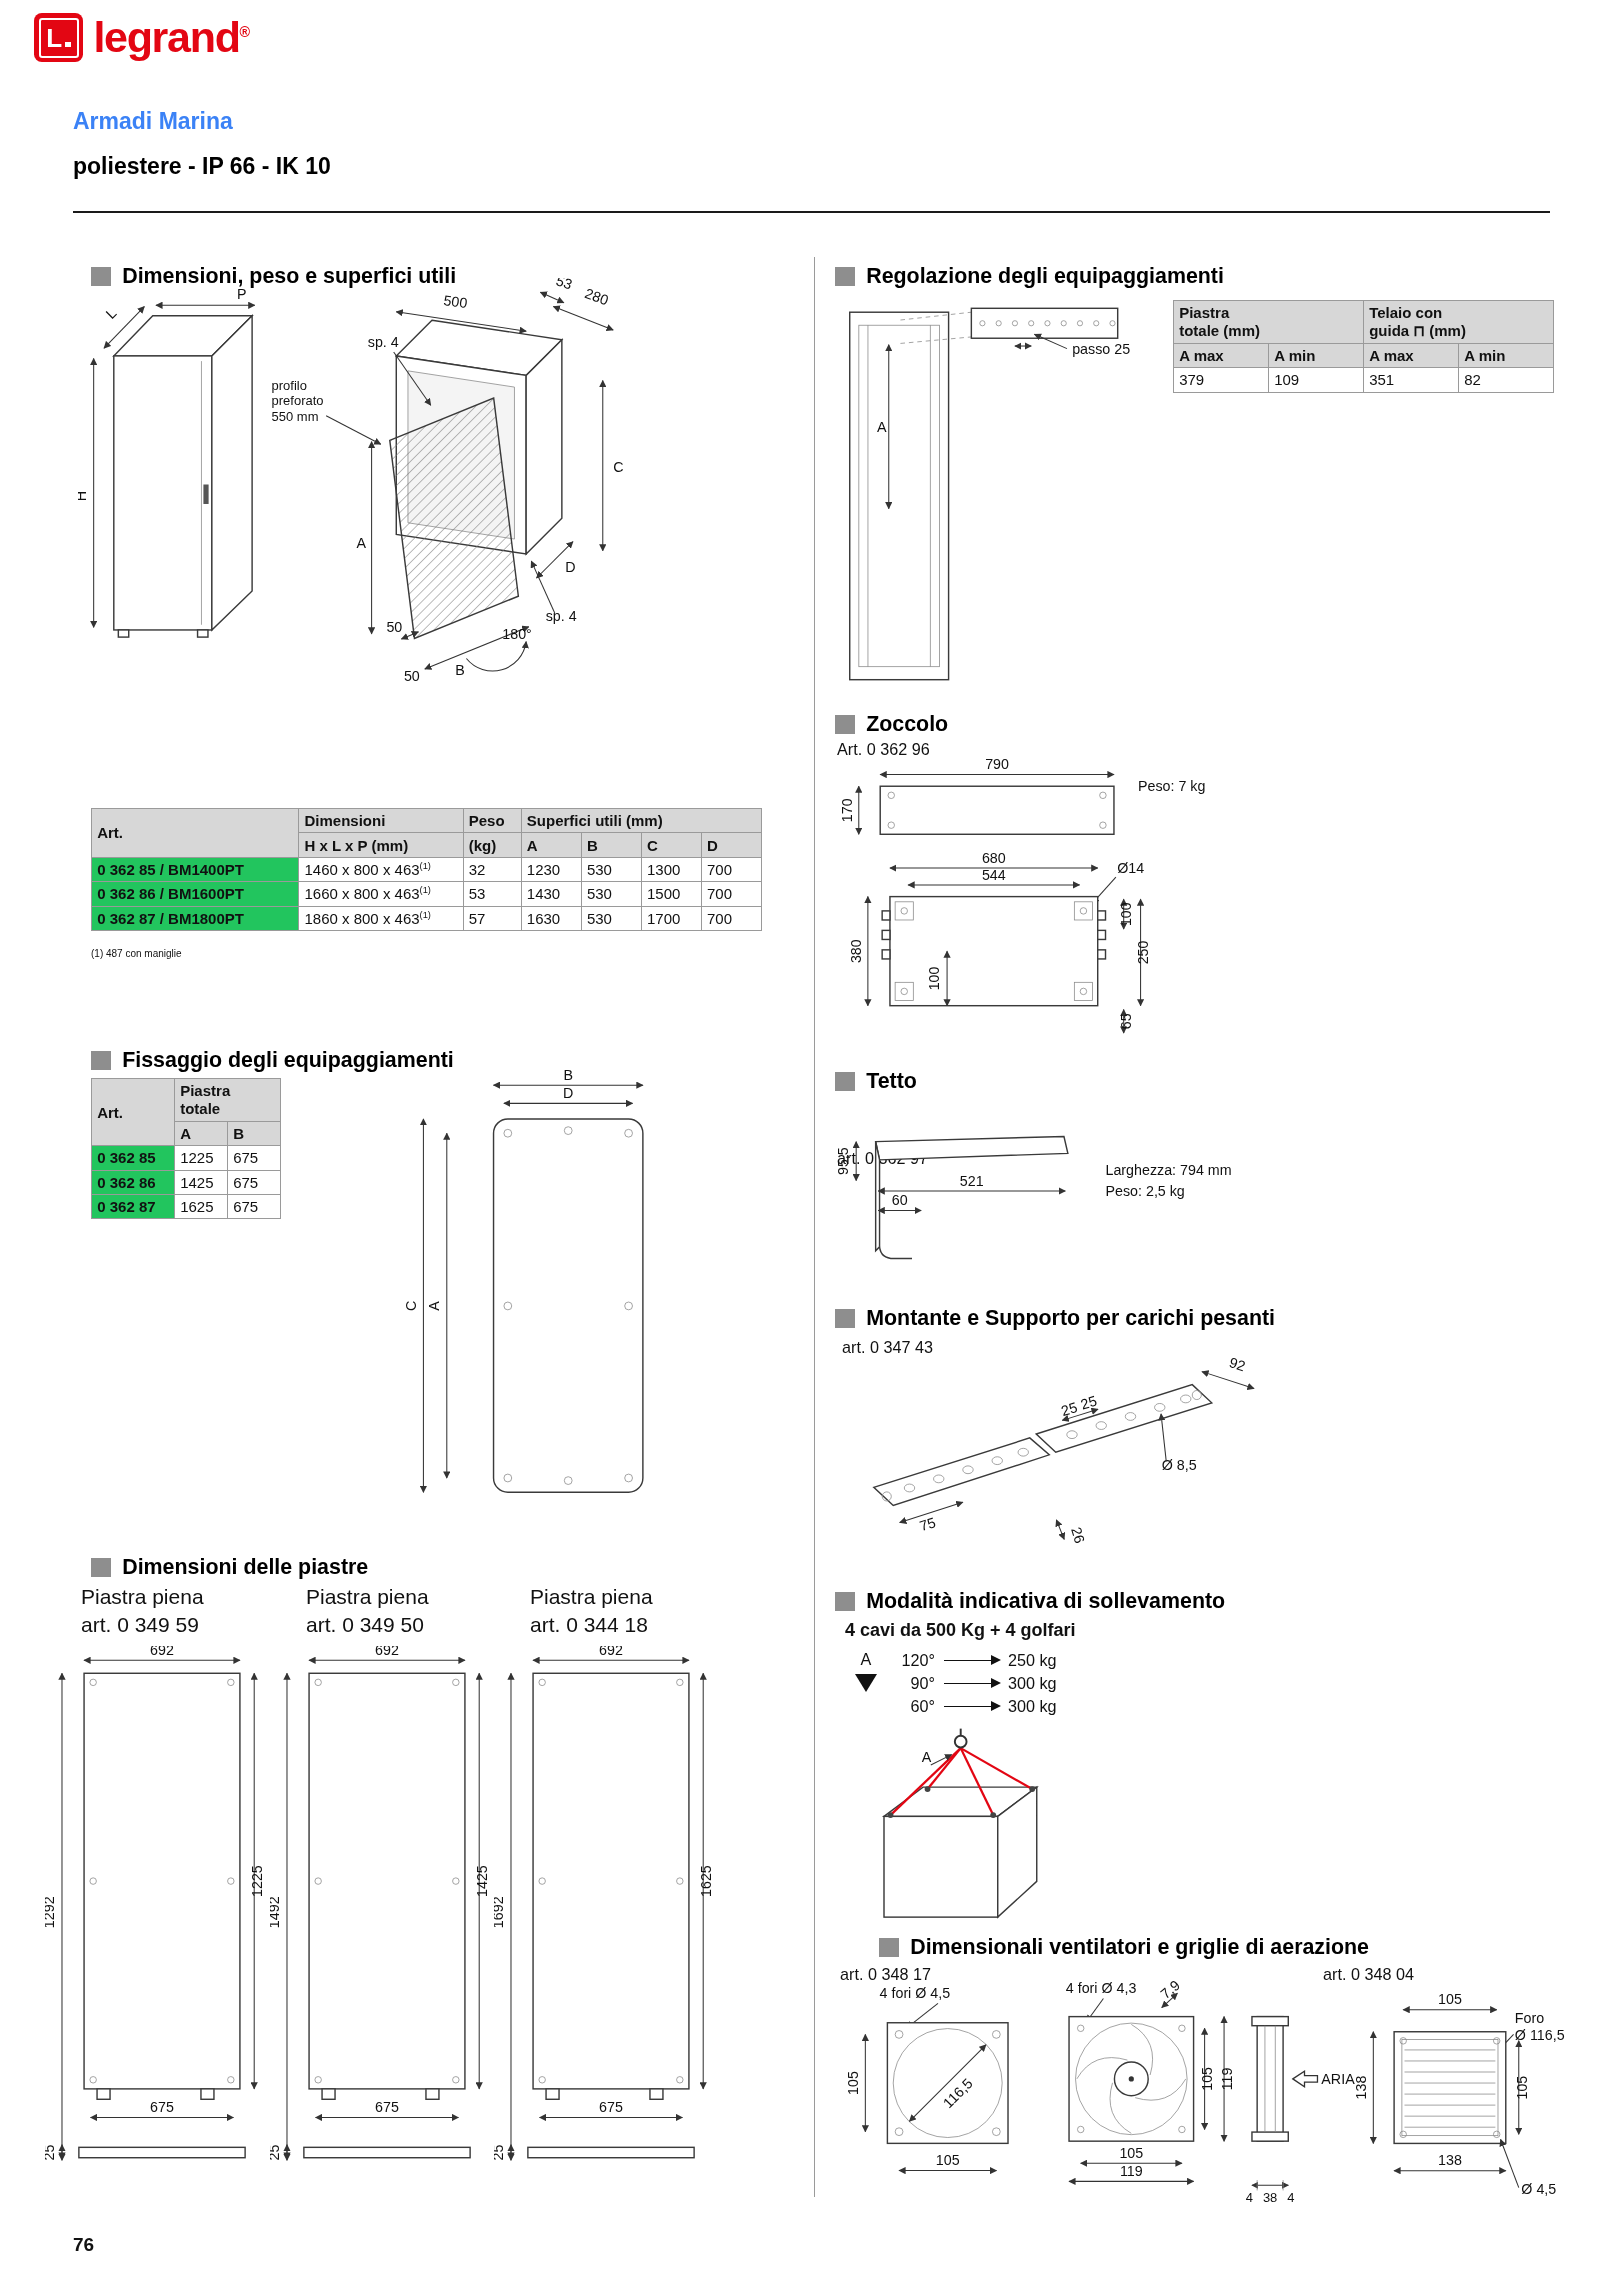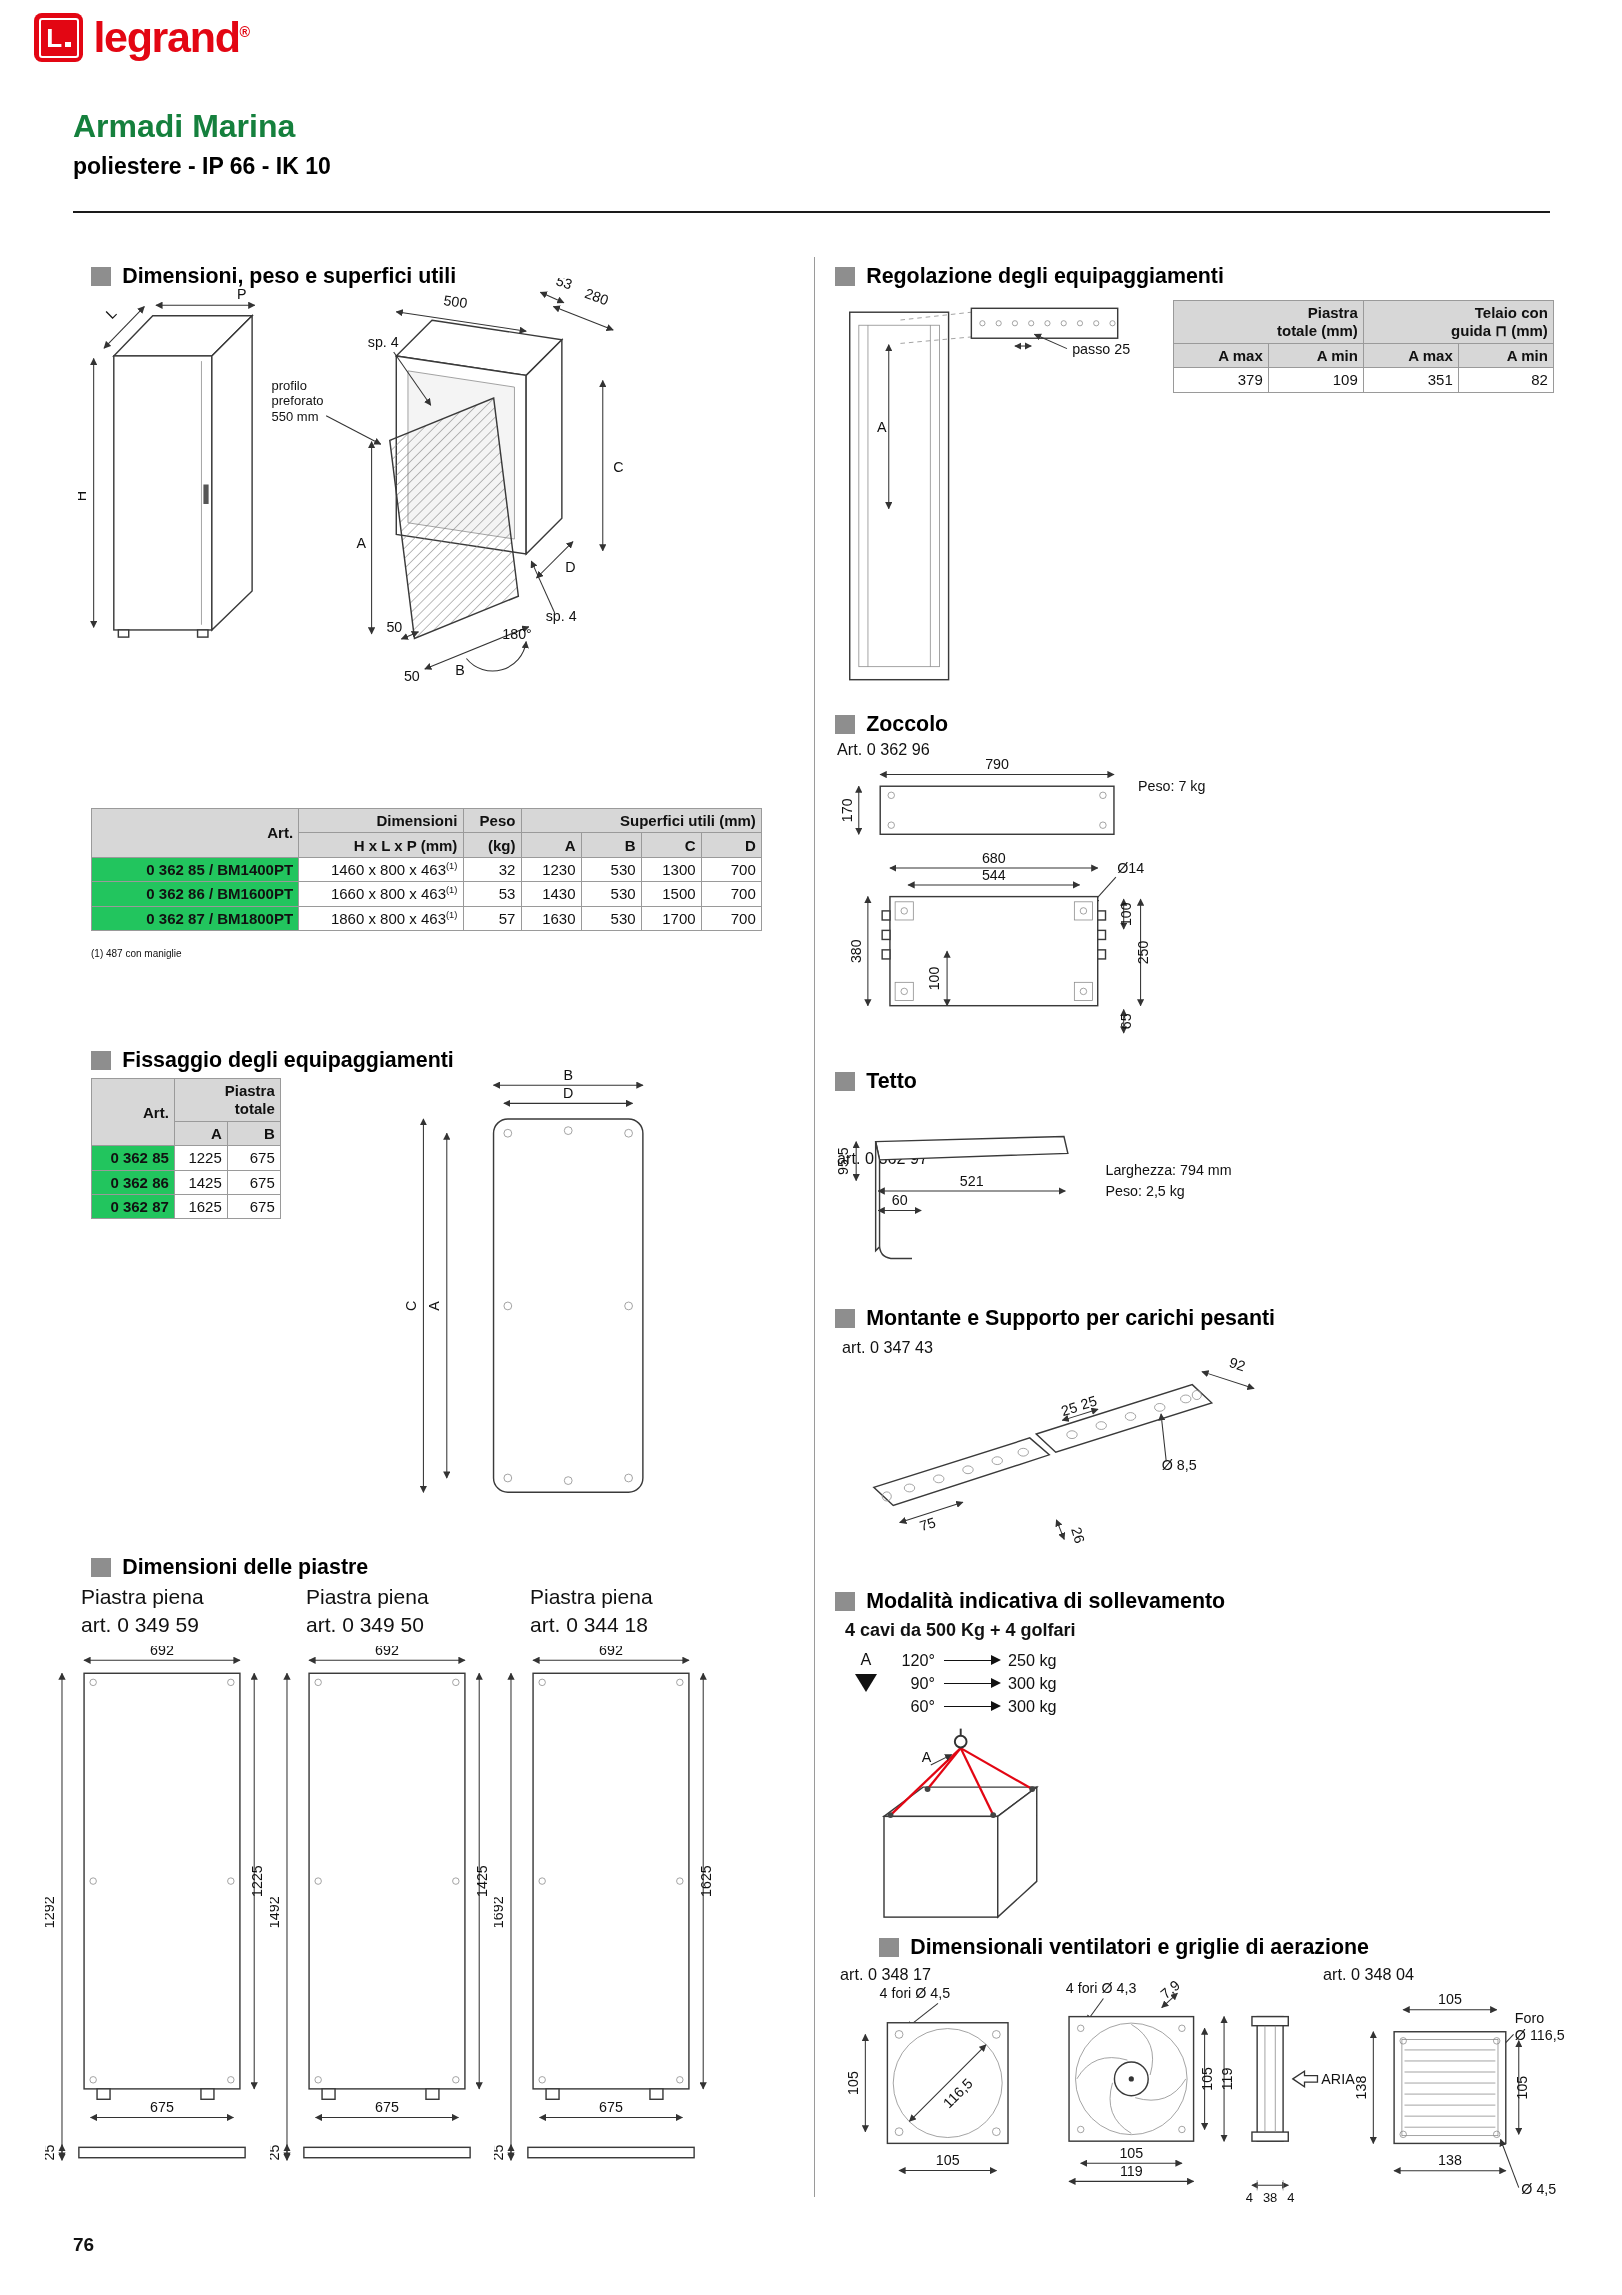--- a/index.html
+++ b/index.html
@@ -9,37 +9,37 @@
   .abs{position:absolute}
 
   
   #logo{left:34px;top:13px;display:flex;align-items:center;gap:10.4px}
   #logo-mark{width:49px;height:49px;background:#e30613;border-radius:7.8px;display:flex;align-items:center;justify-content:center;position:relative}
   #logo-mark::before{content:"";position:absolute;inset:4.5px;border:2.6px solid #fff;border-radius:3.2px}
   #logo-inner{position:relative;color:#fff;font-weight:bold;font-size:26px;line-height:1;display:flex;align-items:flex-end;gap:2.6px}
   #logo-dot{width:5.8px;height:5.8px;background:#fff;margin-bottom:3.2px;display:inline-block}
   #logo-text{font-size:43px;font-weight:bold;color:#e30613;letter-spacing:-1.3px;line-height:1}
   #logo-text sup{font-size:14.3px;font-weight:bold;vertical-align:super}
-  #title{left:73px;top:108px;font-size:32px;color:#15803d;font-weight:bold}
+  #title{left:73px;top:108px;font-size:23px;color:#3b82f6;font-weight:bold}
   #subtitle{left:73px;top:153px;font-size:23px;font-weight:bold;color:#000}
   #toprule{left:73px;top:211px;width:1477px;height:1.9px;background:#1a1a1a}
   #coldivider{left:814px;top:257px;width:1.3px;height:1940px;background:#9a9a9a}
   #pagenum{left:73px;top:2234px;font-size:19px;font-weight:bold}
 
   
   .sec{position:absolute;display:flex;align-items:center;gap:11.7px}
   .sec .bullet{width:19.5px;height:19.5px;background:#8e8e8e;flex:0 0 auto}
   .sec h2{font-size:21.4px;font-weight:bold;color:#000;white-space:nowrap}
   .artline{position:absolute;font-size:16.2px}
   .noteline{position:absolute;font-size:10px}
   .boldline{position:absolute;font-size:18px;font-weight:bold}
 
   
   .cat-table{border-collapse:collapse;table-layout:fixed;font-size:15px}
-  .cat-table th,.cat-table td{border:1px solid #9a9a9a;padding:3.2px 5.2px;text-align:right;vertical-align:middle;background:#fff}
+  .cat-table th,.cat-table td{border:1px solid #9a9a9a;padding:3.2px 5.2px;text-align:left;vertical-align:middle;background:#fff}
   .cat-table th{background:#d7d7d7;font-weight:bold}
   .cat-table td.artc{background:#22c55e;font-weight:bold}
   .blk{display:block;line-height:1.18}
   sup{font-size:0.62em}
 
   
   .plate .pt-name,.plate .pt-art{font-size:21px;margin-left:36px;line-height:1.35}
 
   
   #angles{display:flex;gap:18px;font-size:16.2px}

